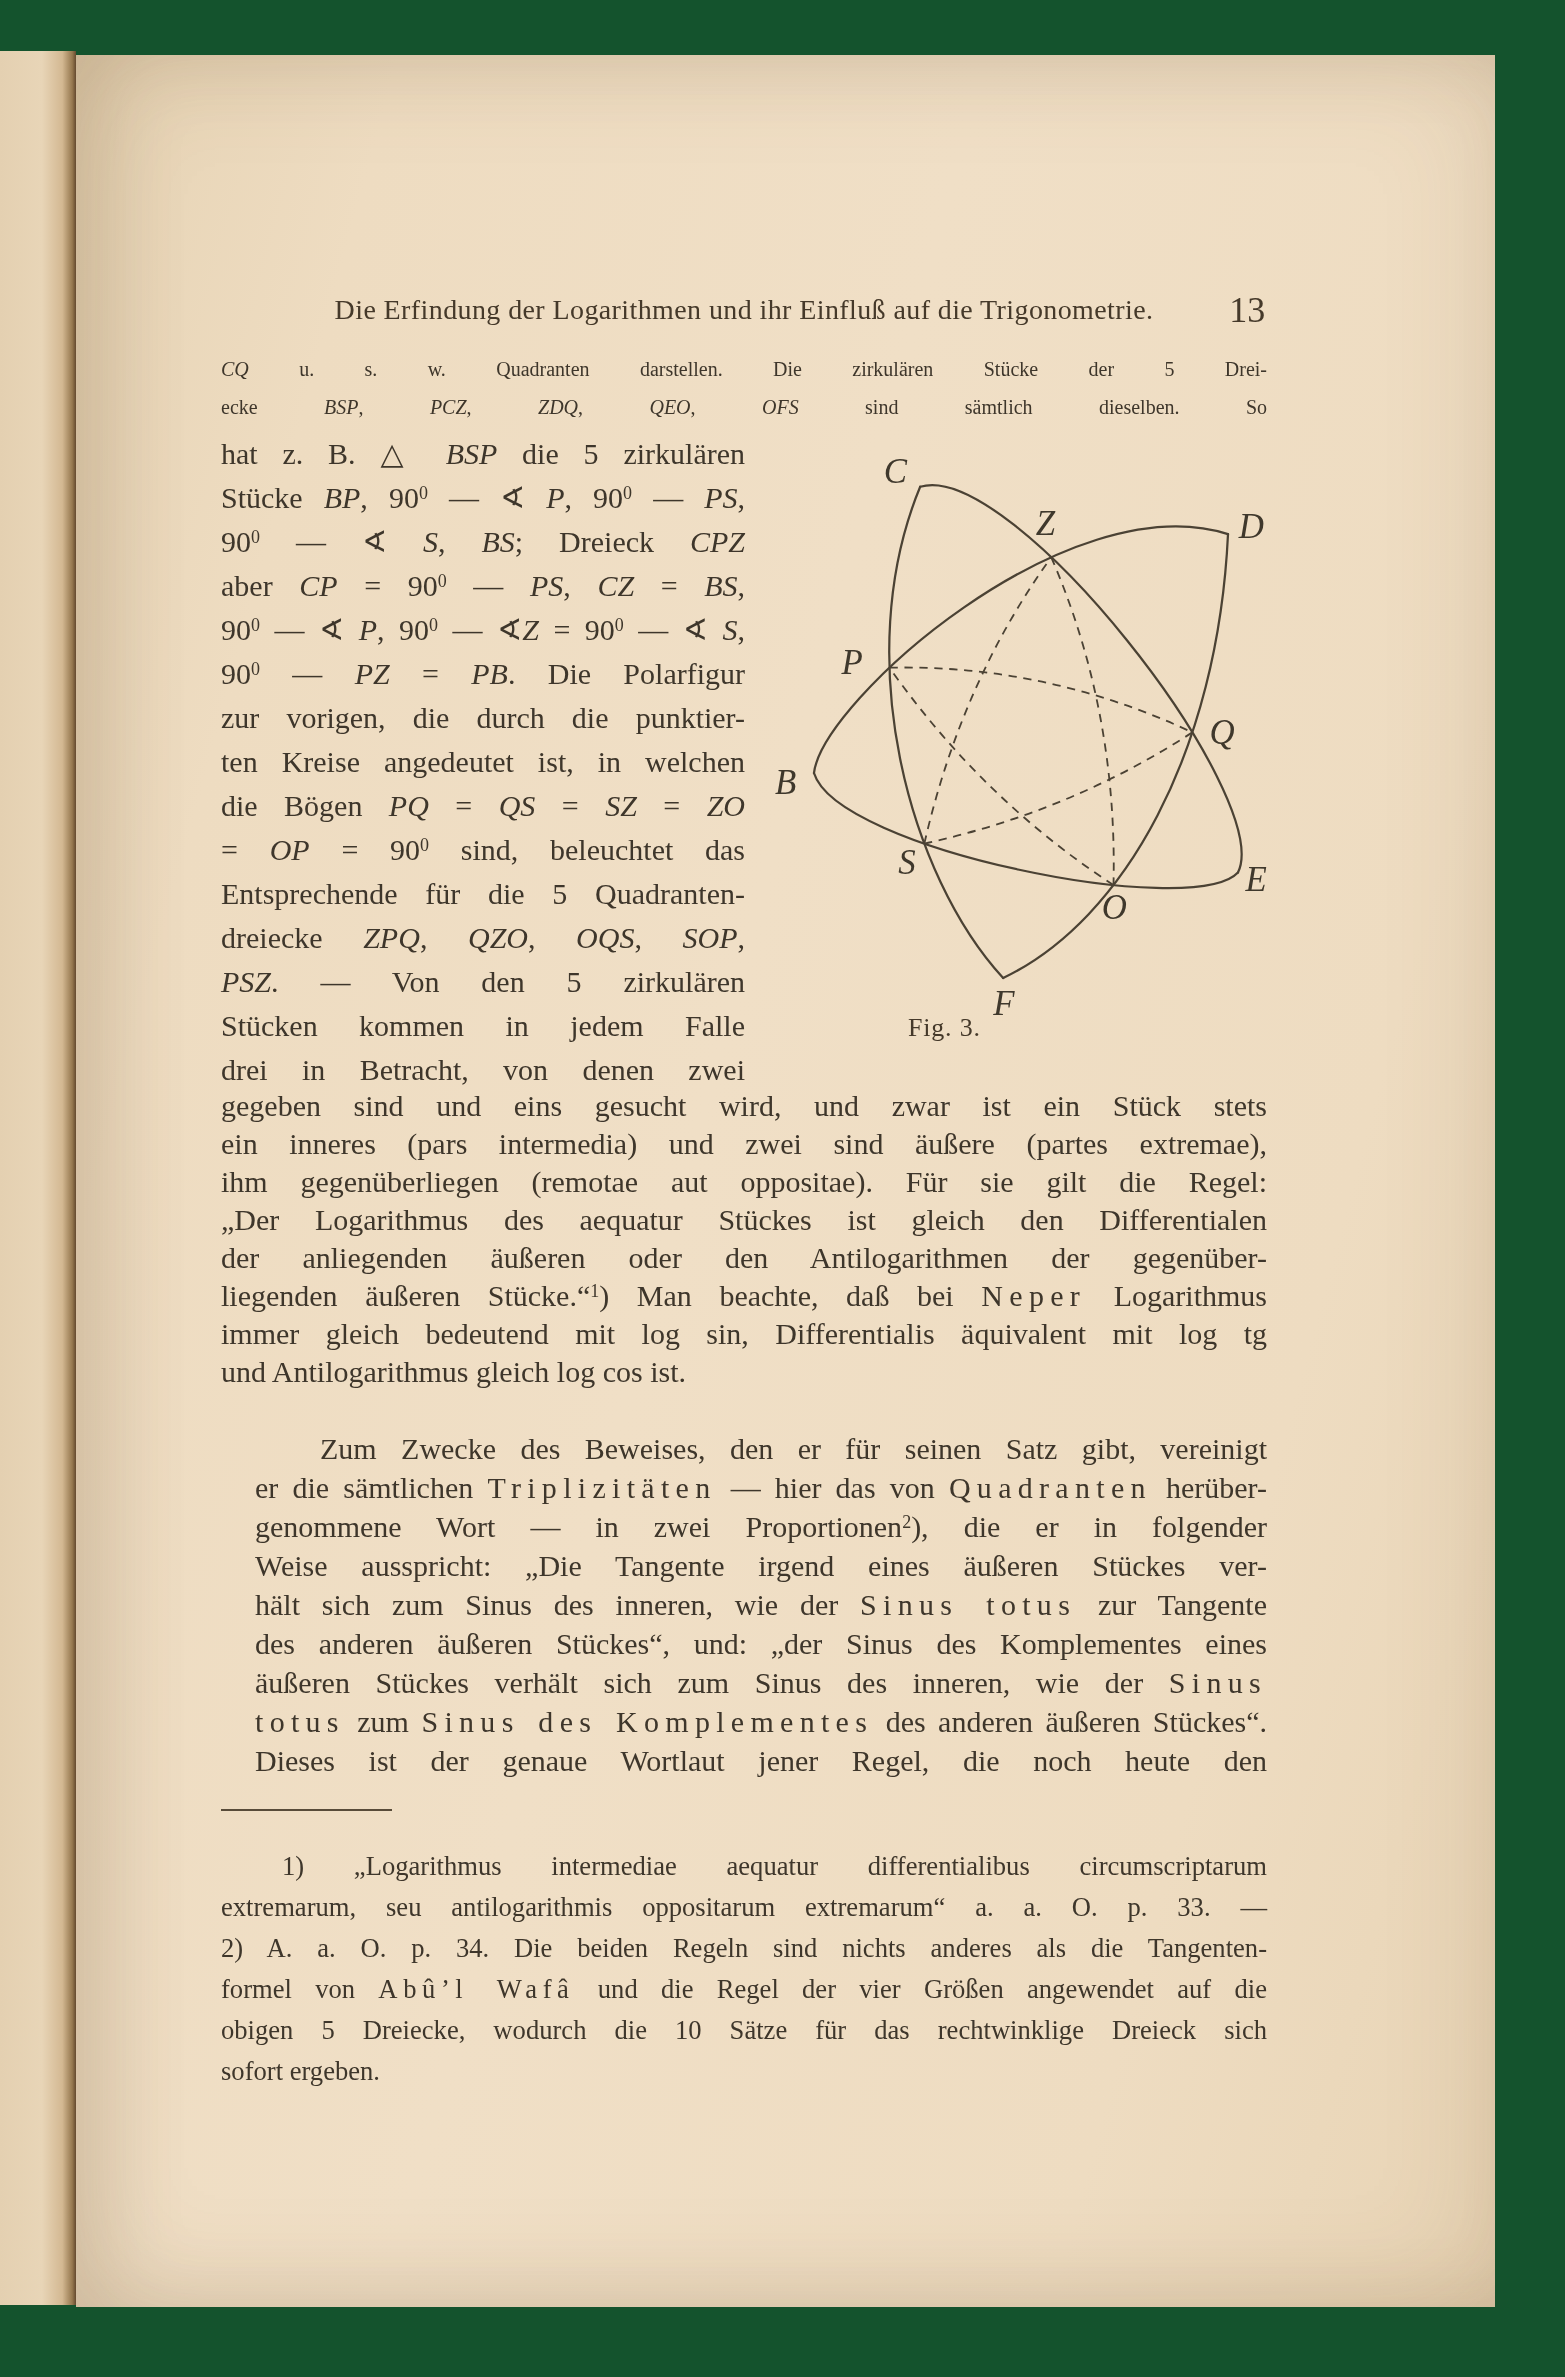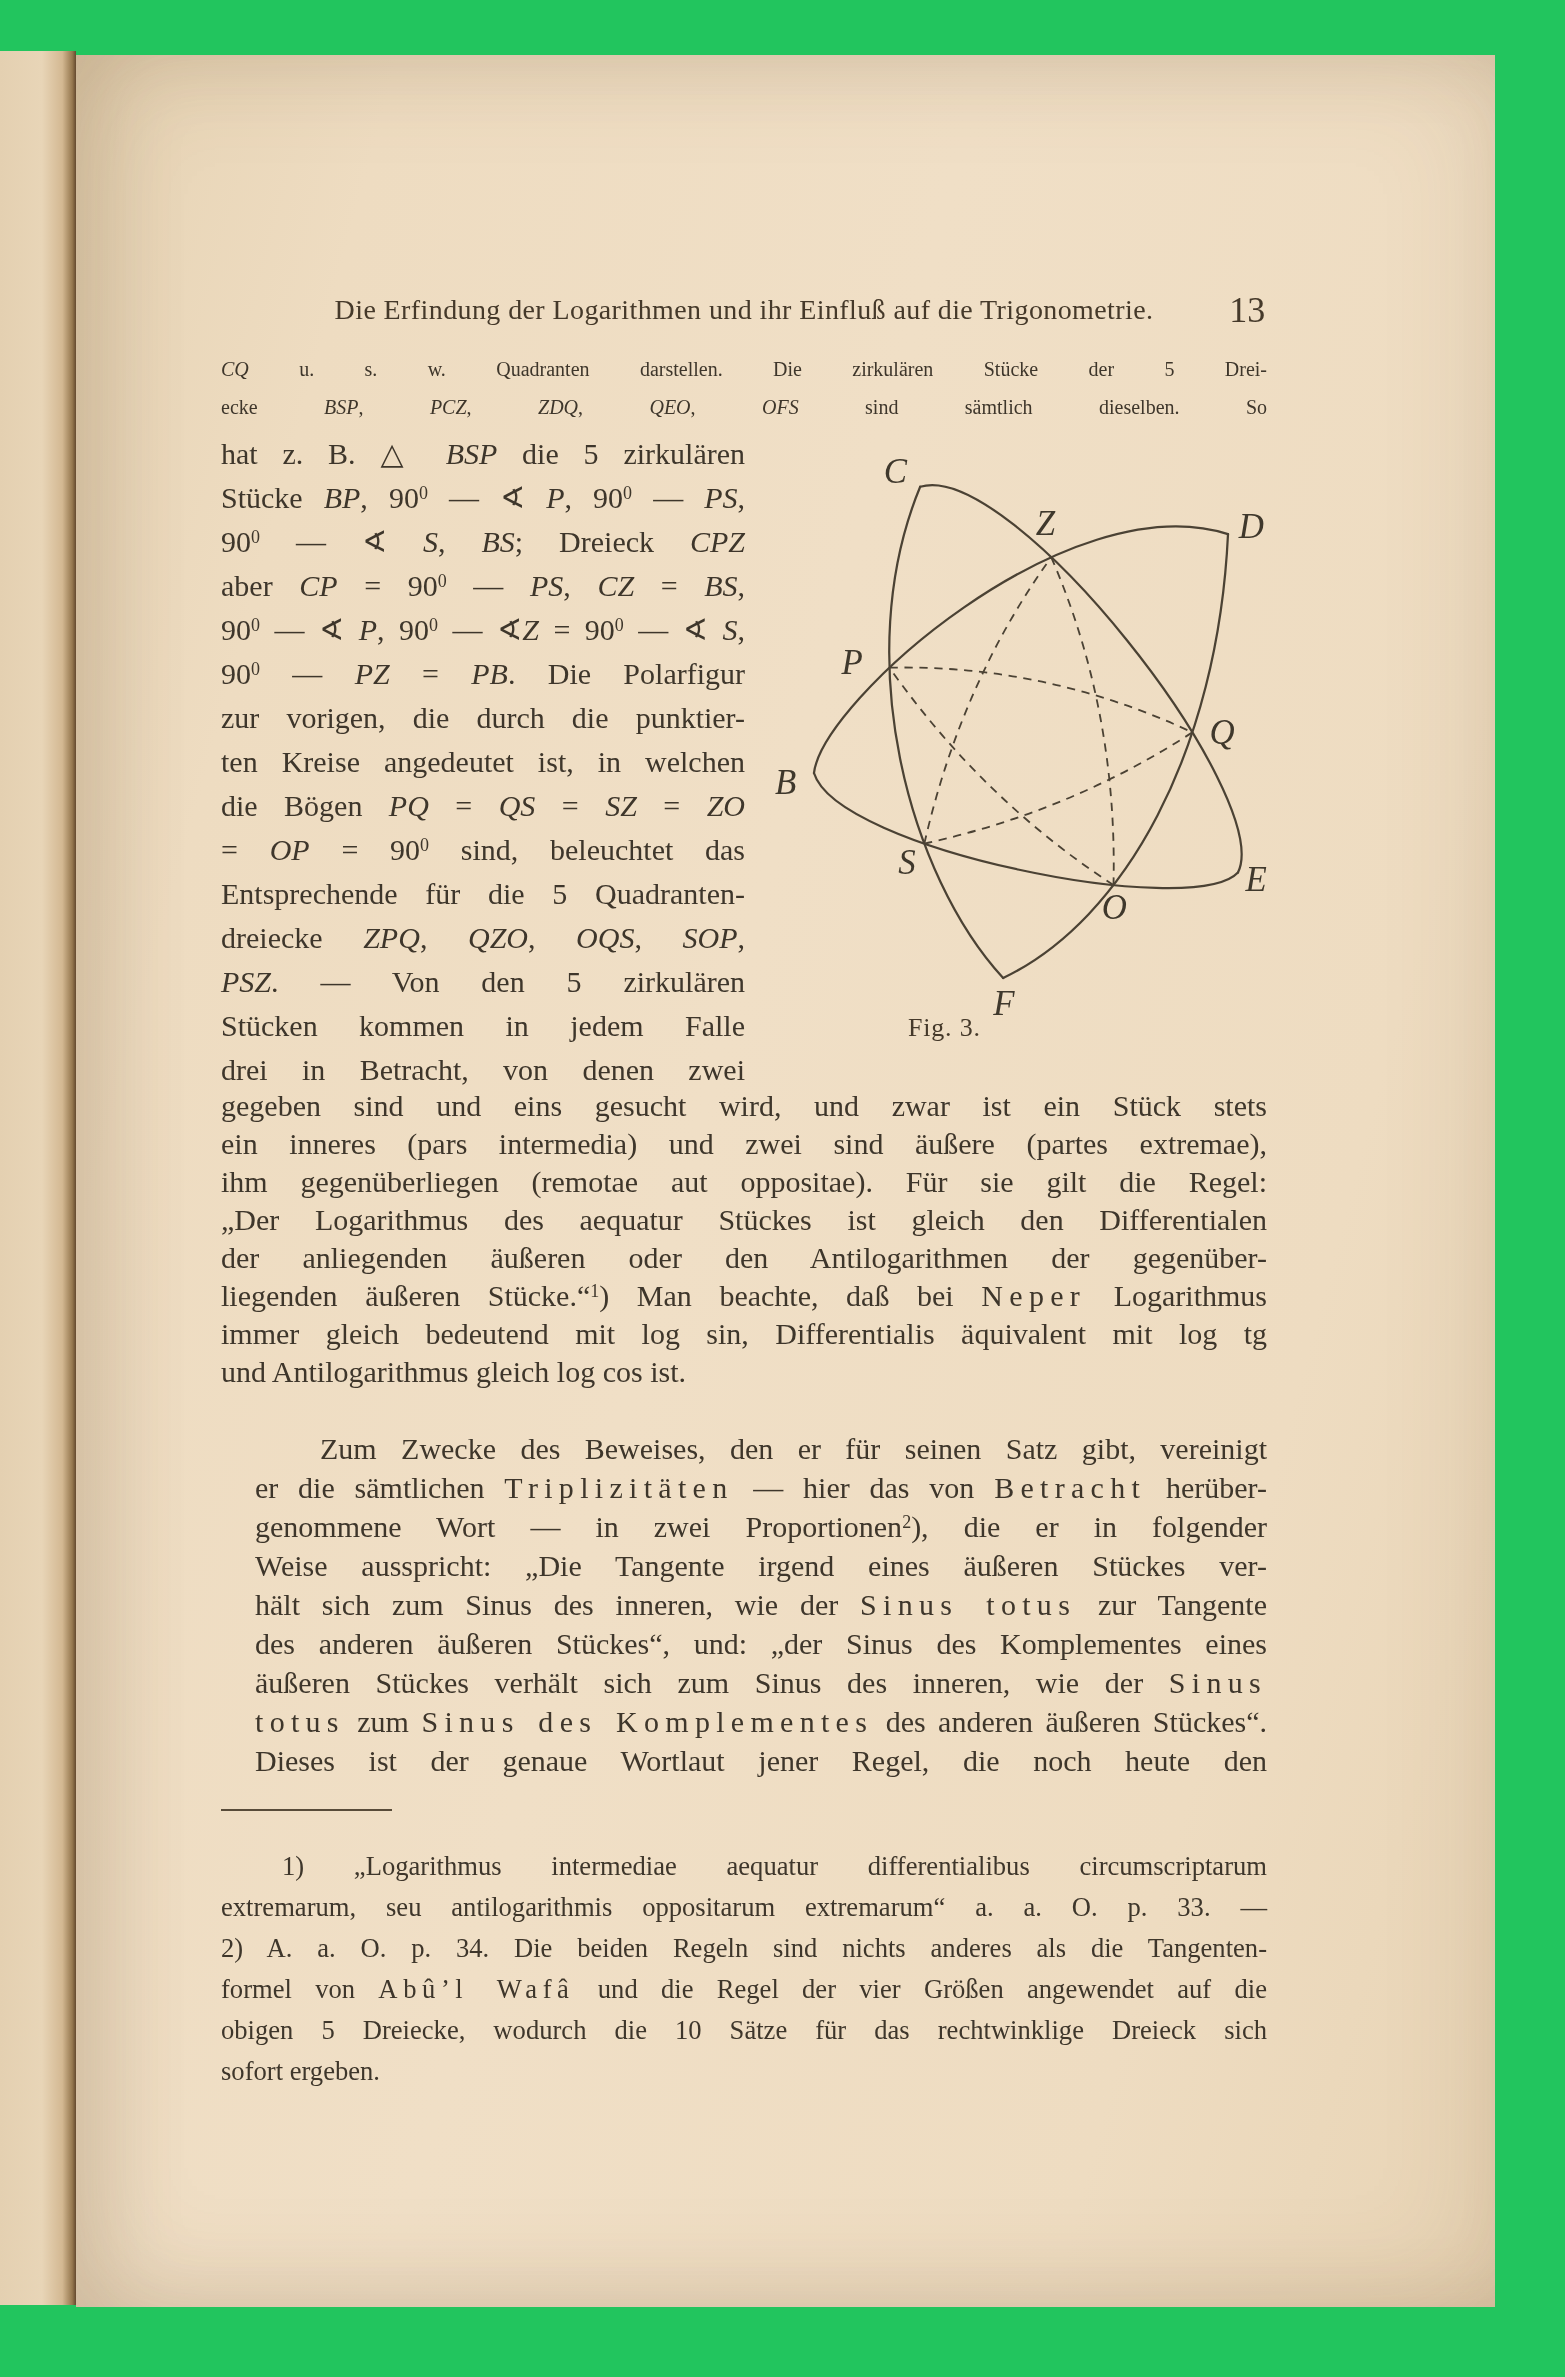--- a/index.html
+++ b/index.html
@@ -1,16 +1,16 @@
 <!DOCTYPE html>
 <html style="font-size:13.3px"><head>
 <meta charset="utf-8">
 <style>
   html,body{margin:0;padding:0;background:#161412;}
-  #stage{position:relative;width:1565px;height:2377px;background:#22c55e;overflow:hidden;
+  #stage{position:relative;width:1565px;height:2377px;background:#14532d;overflow:hidden;
          font-family:"Liberation Serif","DejaVu Serif","DejaVu Sans",serif;}
   
   #prev-page{position:absolute;left:0;top:51px;width:76px;height:2254px;
     background:linear-gradient(90deg,#e4d0b1 0%,#e8d5b7 55%,#d3b892 82%,#96784f 95%,#64492f 100%);}
   
   #page{position:absolute;left:76px;top:55px;width:1419px;height:2252px;
     background:linear-gradient(105deg,#e6d3b4 0%,#eedcc1 16%,#f0dfc6 45%,#eedcc1 78%,#e8d4b5 100%);
     color:#3e362b;}
   #page::after{content:"";position:absolute;inset:0;pointer-events:none;
     box-shadow:inset 0 0 116px rgba(116,88,50,.16), inset 37px 0 75px rgba(116,88,50,.14);}
@@ -129,21 +129,21 @@
           <div class="tl jl">ihm gegenüberliegen (remotae aut oppositae). Für sie gilt die Regel:</div>
           <div class="tl jl">„Der Logarithmus des aequatur Stückes ist gleich den Differentialen</div>
           <div class="tl jl">der anliegenden äußeren oder den Antilogarithmen der gegenüber-</div>
           <div class="tl jl">liegenden äußeren Stücke.“<span class="seg-sup">1</span>) Man beachte, daß bei <span class="seg-sp">Neper</span> Logarithmus</div>
           <div class="tl jl">immer gleich bedeutend mit log sin, Differentialis äquivalent mit log tg</div>
           <div class="tl">und Antilogarithmus gleich log cos ist.</div>
         </div>
 
       <div id="para2">
           <div class="tl jl ind">Zum Zwecke des Beweises, den er für seinen Satz gibt, vereinigt</div>
-          <div class="tl jl">er die sämtlichen <span class="seg-sp">Triplizitäten</span> — hier das von <span class="seg-sp">Betracht</span> herüber-</div>
+          <div class="tl jl">er die sämtlichen <span class="seg-sp">Triplizitäten</span> — hier das von <span class="seg-sp">Quadranten</span> herüber-</div>
           <div class="tl jl">genommene Wort — in zwei Proportionen<span class="seg-sup">2</span>), die er in folgender</div>
           <div class="tl jl">Weise ausspricht: „Die Tangente irgend eines äußeren Stückes ver-</div>
           <div class="tl jl">hält sich zum Sinus des inneren, wie der <span class="seg-sp">Sinus totus</span> zur Tangente</div>
           <div class="tl jl">des anderen äußeren Stückes“, und: „der Sinus des Komplementes eines</div>
           <div class="tl jl">äußeren Stückes verhält sich zum Sinus des inneren, wie der <span class="seg-sp">Sinus</span></div>
           <div class="tl jl"><span class="seg-sp">totus</span> zum <span class="seg-sp">Sinus des Komplementes</span> des anderen äußeren Stückes“.</div>
           <div class="tl jl">Dieses ist der genaue Wortlaut jener Regel, die noch heute den</div>
         </div>
 
       <div id="fn-rule"></div>

